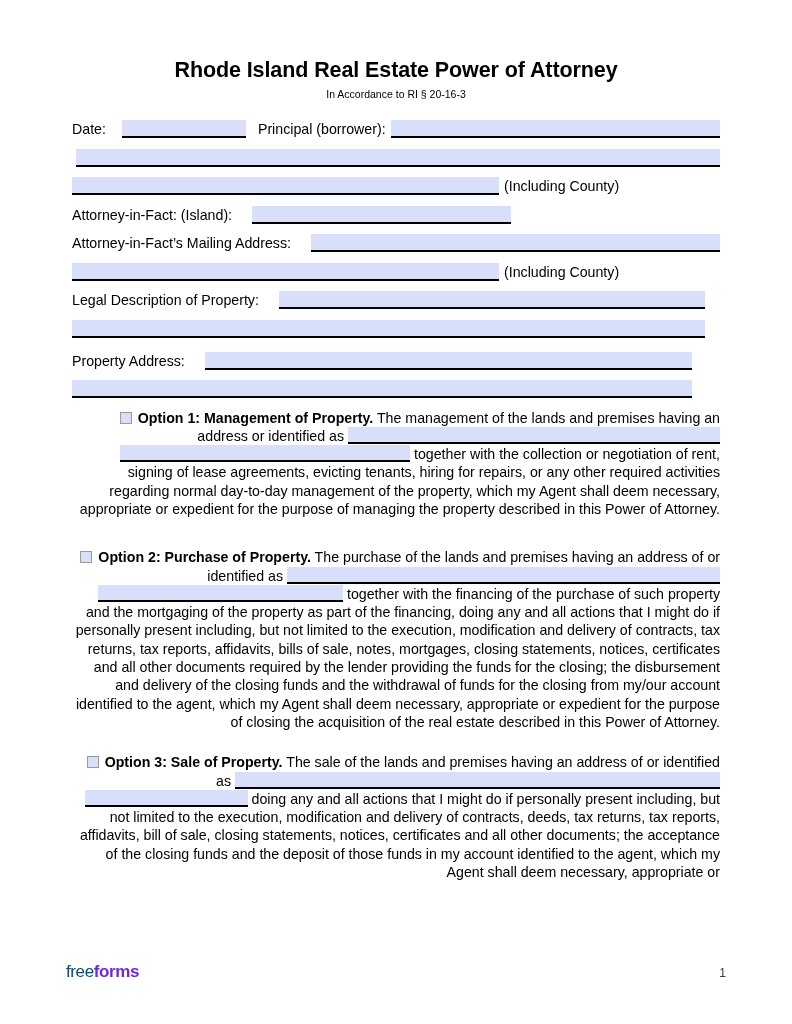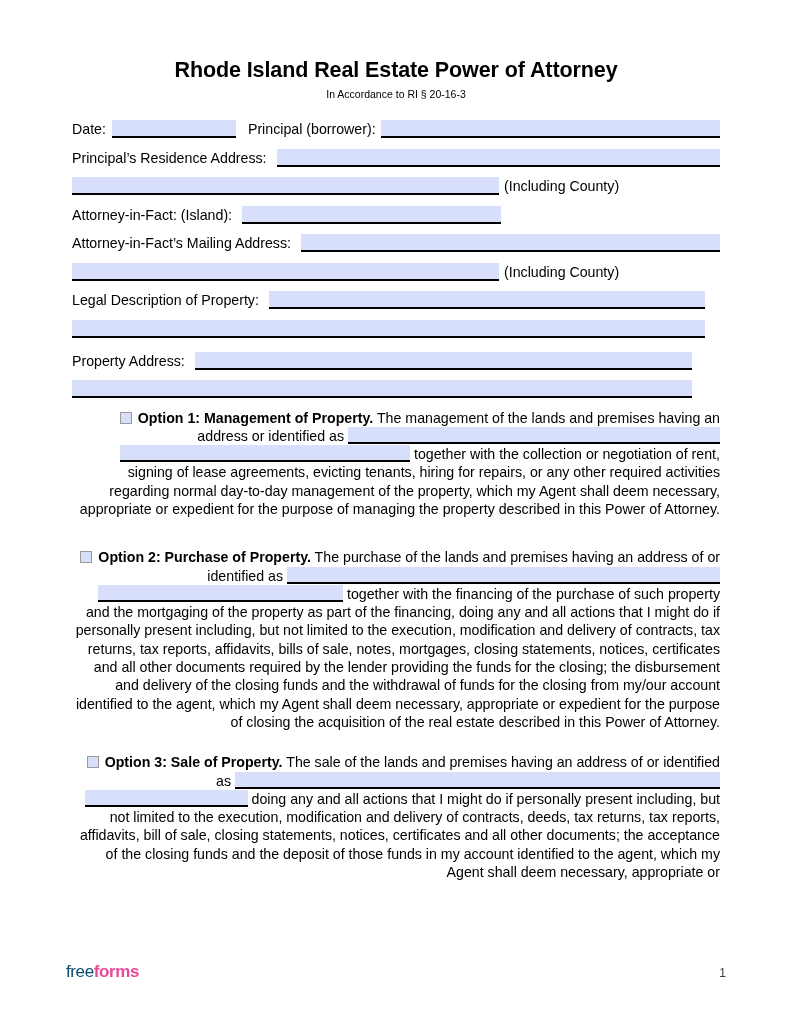--- a/index.html
+++ b/index.html
@@ -56,21 +56,21 @@
   .frow {
     display: flex;
     align-items: flex-end;
     font-size: 14.2px;
     line-height: 17px;
     margin-bottom: 10.5px;
     white-space: nowrap;
   }
   .flabel {
     flex: 0 0 auto;
-    padding-right: 6px;
+    padding-right: 16px;
     line-height: 18px;
     text-align: right;
   }
   .ftail {
     flex: 0 0 auto;
     padding-left: 5px;
     line-height: 18px;
   }
   .fill {
     display: inline-block;
@@ -140,21 +140,21 @@
   }
   .logo {
     position: absolute;
     left: 0;
     top: 0;
     font-size: 17px;
     font-weight: bold;
     letter-spacing: -0.4px;
   }
   .logo .l-free { color: #0c4a6e; font-weight: normal; }
-  .logo .l-forms { color: #ec4899; font-weight: bold; }
+  .logo .l-forms { color: #6d28d9; font-weight: bold; }
   .pagenum {
     position: absolute;
     right: 0;
     top: 4px;
     font-size: 12px;
     color: #3a3a3a;
   }
 </style>
 </head>
 <body>
@@ -171,21 +171,20 @@
     <div class="form-area">
 
       <div class="frow">
         <span class="flabel">Date:</span>
         <span class="fill w-date"></span>
         <span class="ftail" style="padding-left:12px;">Principal (borrower):</span>
         <span class="fill w-princ" style="margin-left:5px;"></span>
       </div>
 
       <div class="frow">
-        <span class="flabel">Principal’s Residence Address:</span>
         <span class="fill grow" style="margin-left:4px;"></span>
       </div>
 
       <div class="frow">
         <span class="fill" style="width:427px;"></span>
         <span class="ftail">(Including County)</span>
       </div>
 
       <div class="frow">
         <span class="flabel">Attorney-in-Fact: (Island):</span>

